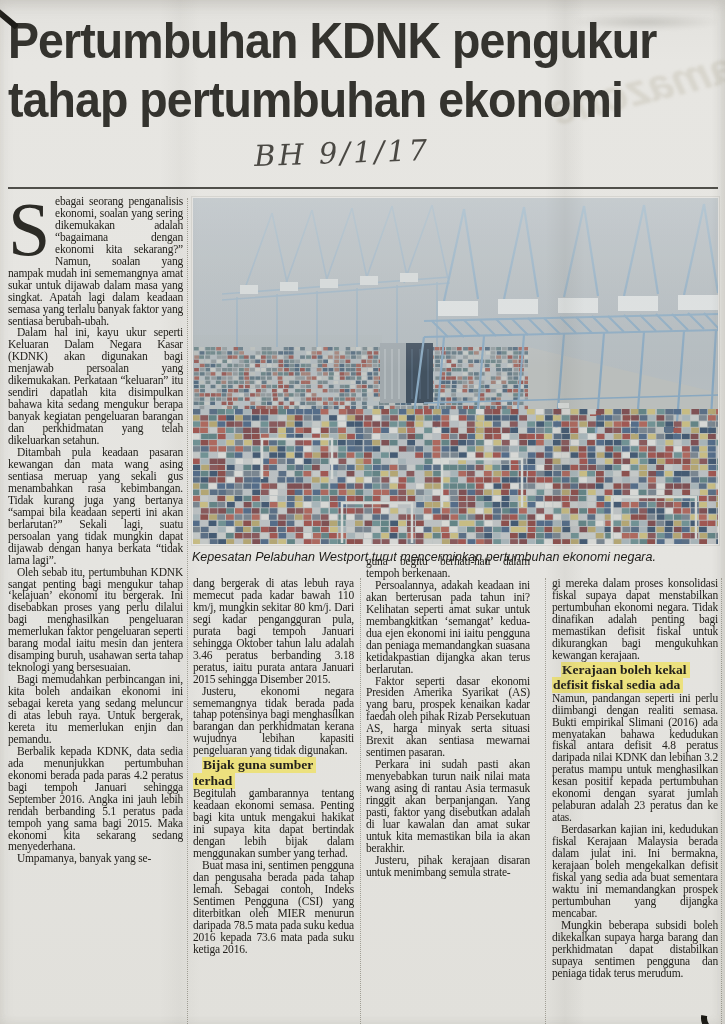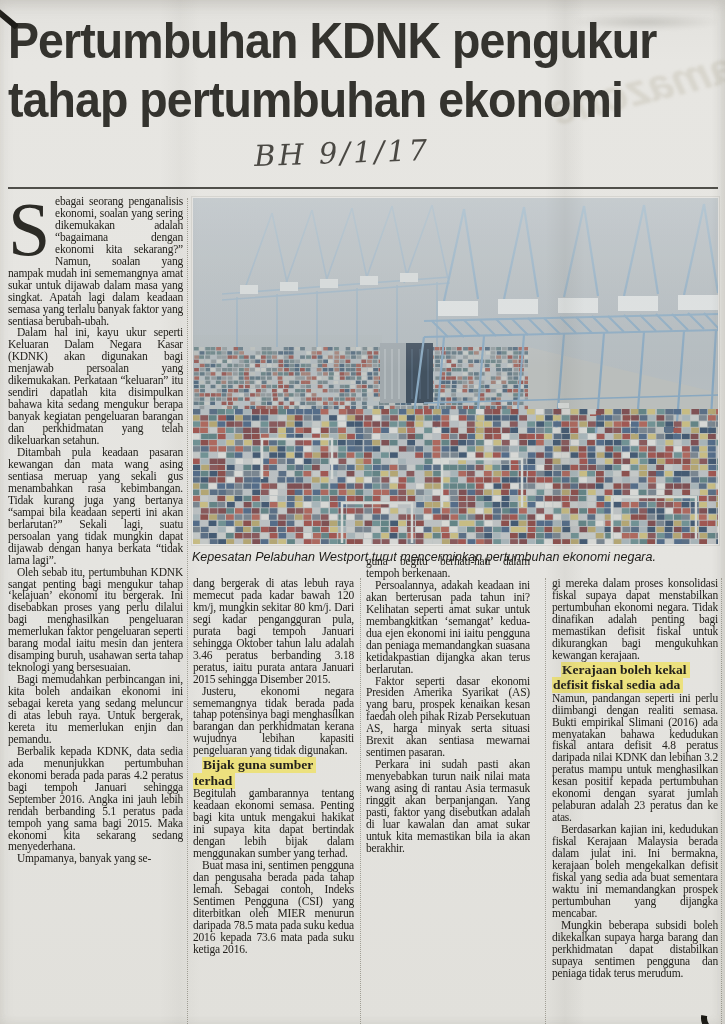--- a/index.html
+++ b/index.html
@@ -2278,32 +2278,33 @@
       <rect x="0" y="0" width="527" height="348" fill="#cfd5d8" opacity=".10"></rect>
       <rect x="0.5" y="0.5" width="526" height="347" fill="none" stroke="#e8e7e3"></rect>
     </svg>
   </div>
 
   <div class="caption">
     <span class="cap-b">Kepesatan Pelabuhan Westport turut mencerminkan</span><span> pertumbuhan ekonomi negara.</span>
   </div>
 
   <div class="col" id="col2">
-    <p class="noindent">dang bergerak di atas lebuh raya memecut pada kadar bawah 120 km/j, mungkin sekitar 80 km/j. Dari segi kadar pengangguran pula, purata bagi tempoh Januari sehingga Oktober tahun lalu adalah 3.46 peratus berbanding 3.18 peratus, iaitu purata antara Januari 2015 sehingga Disember 2015.</p>
+    <p class="noindent">dang bergerak di atas lebuh raya memecut pada kadar bawah 110 km/j, mungkin sekitar 80 km/j. Dari segi kadar pengangguran pula, purata bagi tempoh Januari sehingga Oktober tahun lalu adalah 3.46 peratus berbanding 3.18 peratus, iaitu purata antara Januari 2015 sehingga Disember 2015.</p>
     <p>Justeru, ekonomi negara sememangnya tidak berada pada tahap potensinya bagi menghasilkan barangan dan perkhidmatan kerana wujudnya lebihan kapasiti pengeluaran yang tidak digunakan.</p>
     <p class="subhead"><span class="hl-mark">Bijak guna sumber terhad</span></p>
     <p class="noindent">Begitulah gambarannya tentang keadaan ekonomi semasa. Penting bagi kita untuk mengakui hakikat ini supaya kita dapat bertindak dengan lebih bijak dalam menggunakan sumber yang terhad.</p>
     <p>Buat masa ini, sentimen pengguna dan pengusaha berada pada tahap lemah. Sebagai contoh, Indeks Sentimen Pengguna (CSI) yang diterbitkan oleh MIER menurun daripada 78.5 mata pada suku kedua 2016 kepada 73.6 mata pada suku ketiga 2016.</p>
   </div>
 
   <div class="col" id="col3">
     <p class="noindent">guna begitu berhati-hati dalam tempoh berkenaan.</p>
     <p>Persoalannya, adakah keadaan ini akan berterusan pada tahun ini? Kelihatan seperti amat sukar untuk membangkitkan ‘semangat’ kedua-dua ejen ekonomi ini iaitu pengguna dan peniaga memandangkan suasana ketidakpastian dijangka akan terus berlarutan.</p>
-    <p>Faktor seperti dasar ekonomi Presiden Amerika Syarikat (AS) yang baru, prospek kenaikan kesan faedah oleh pihak Rizab Persekutuan AS, harga minyak serta situasi Brexit akan sentiasa mewarnai sentimen pasaran.</p>
+    <p>Faktor seperti dasar ekonomi Presiden Amerika Syarikat (AS) yang baru, prospek kenaikan kadar faedah oleh pihak Rizab Persekutuan AS, harga minyak serta situasi Brexit akan sentiasa mewarnai sentimen pasaran.</p>
     <p>Perkara ini sudah pasti akan menyebabkan turun naik nilai mata wang asing di rantau Asia termasuk ringgit akan berpanjangan. Yang pasti, faktor yang disebutkan adalah di luar kawalan dan amat sukar untuk kita memastikan bila ia akan berakhir.</p>
+    <p>Justeru, pihak kerajaan disaran untuk menimbang semula strate-</p>
   </div>
 
   <div class="col" id="col4">
     <p class="noindent">gi mereka dalam proses konsolidasi fiskal supaya dapat menstabilkan pertumbuhan ekonomi negara. Tidak dinafikan adalah penting bagi memastikan defisit fiskal untuk dikurangkan bagi mengukuhkan kewangan kerajaan.</p>
     <p class="subhead"><span class="hl-mark">Kerajaan boleh kekal defisit fiskal sedia ada</span></p>
     <p class="noindent">Namun, pandangan seperti ini perlu diimbangi dengan realiti semasa. Bukti empirikal Slimani (2016) ada menyatakan bahawa kedudukan fiskal antara defisit 4.8 peratus daripada nilai KDNK dan lebihan 3.2 peratus mampu untuk menghasilkan kesan positif kepada pertumbuhan ekonomi dengan syarat jumlah pelaburan adalah 23 peratus dan ke atas.</p>
     <p>Berdasarkan kajian ini, kedudukan fiskal Kerajaan Malaysia berada dalam julat ini. Ini bermakna, kerajaan boleh mengekalkan defisit fiskal yang sedia ada buat sementara waktu ini memandangkan prospek pertumbuhan yang dijangka mencabar.</p>
     <p>Mungkin beberapa subsidi boleh dikekalkan supaya harga barang dan perkhidmatan dapat distabilkan supaya sentimen pengguna dan peniaga tidak terus merudum.</p>
   </div>
 

